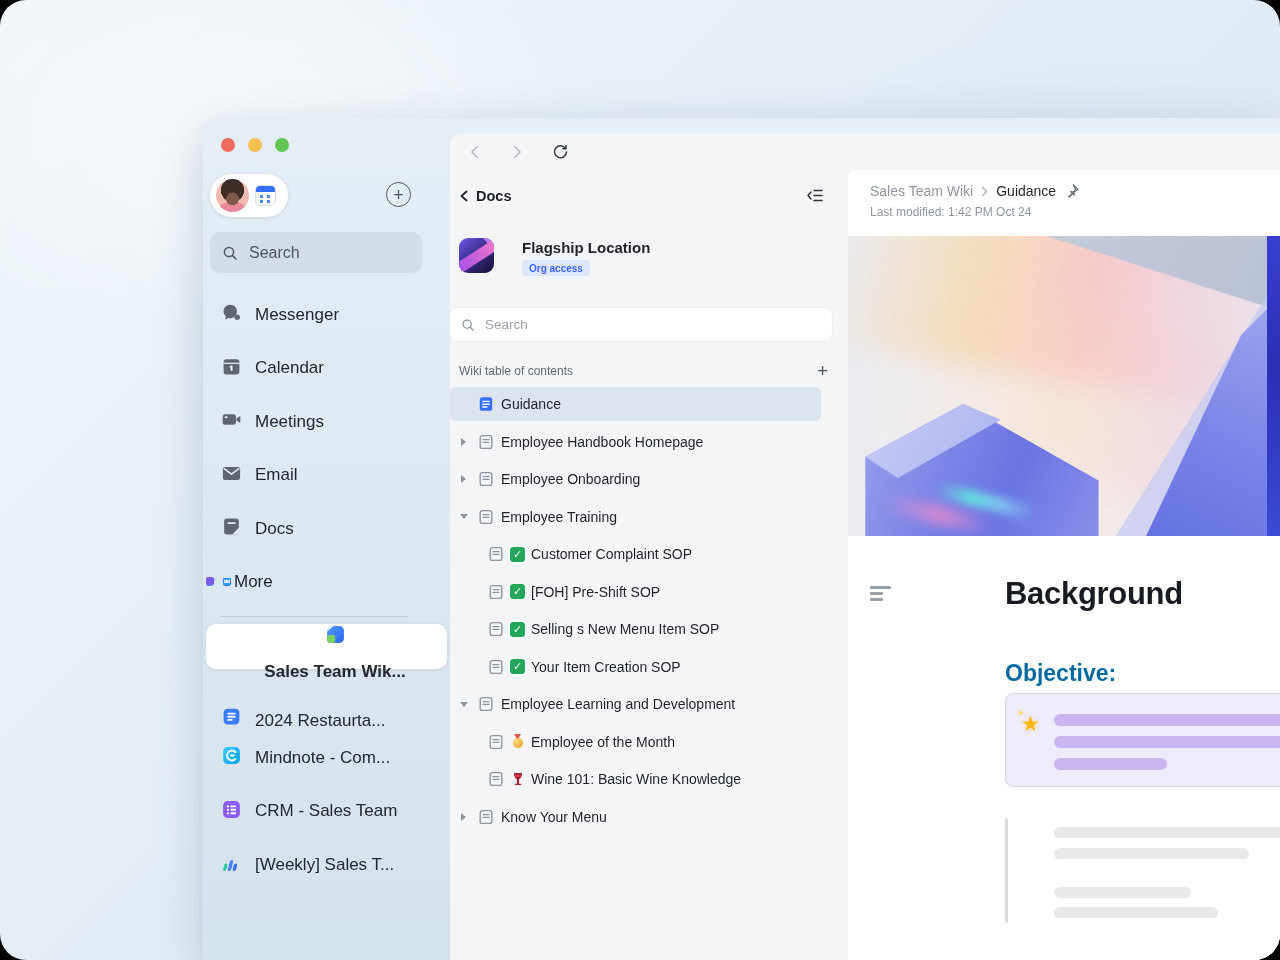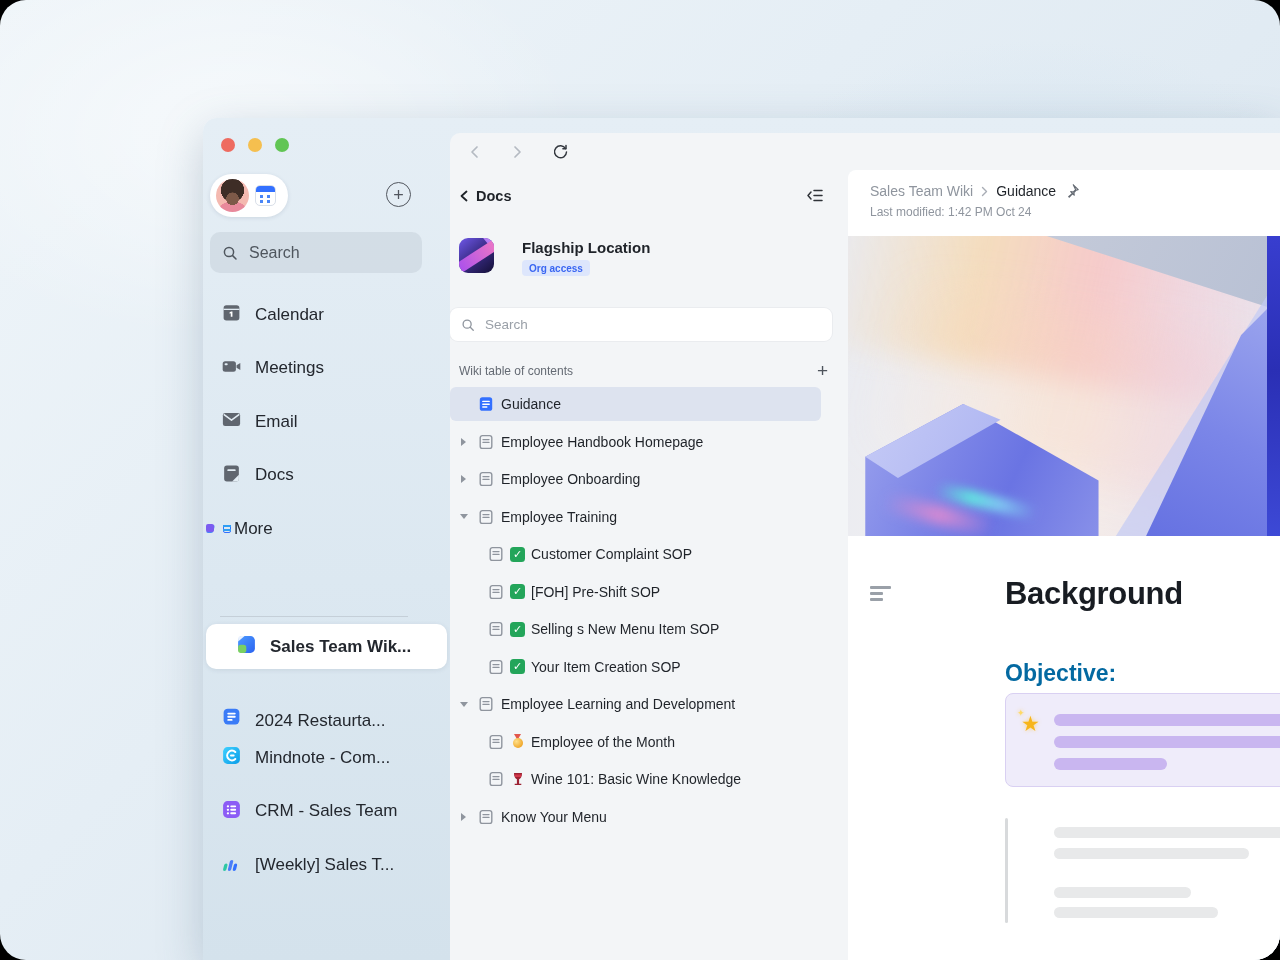--- a/index.html
+++ b/index.html
@@ -54,22 +54,22 @@
   .mb-tl{left:5px;top:5px;width:8px;height:8px;border:1.5px solid #3370ff;border-radius:2px;}
   .mb-tr{right:4px;top:5px;width:7px;height:8px;background:#4a86f7;border-radius:2px;transform:skewX(-14deg);}
   .mb-bl{left:5px;bottom:5px;width:8px;height:8px;
     background:linear-gradient(#2f9ef4,#2f9ef4) 0 1px/8px 2px no-repeat,
                linear-gradient(#2f9ef4,#2f9ef4) 0 5.5px/8px 2px no-repeat;}
   .mb-br{right:4px;bottom:5px;width:8px;height:8px;background:#7b5cf0;border-radius:2px;}
   .side-divider{position:absolute;left:17px;top:498px;width:188px;height:1px;background:#c5cfd8;}
   .pin-list{position:absolute;left:0;top:506px;width:100%;}
   .pin-item{height:53.5px;display:flex;align-items:center;padding-left:18px;gap:13px;cursor:pointer;position:relative;}
   .pin-item .lbl{font-size:17px;color:#23272e;white-space:nowrap;}
-  .pin-item.selected{background:#fff;border-radius:10px;margin:0 3px 0 3px;padding-left:30px;height:45px;
-    box-shadow:0 1px 5px rgba(40,60,90,.10);}
+  .pin-item.selected{background:#fff;border-radius:10px;margin:0 3px 0 3px;padding-left:17px;height:45px;
+    box-shadow:0 1px 5px rgba(40,60,90,.10);flex-direction:column;}
   .pin-item.selected .lbl{font-weight:700;}
   .pin-item.selected + .pin-item{margin-top:8.5px;align-items:flex-end;}
 
   
   .shell{position:absolute;left:247px;top:15px;right:0;bottom:0;background:#f3f5f7;
     border-top-left-radius:10px;overflow:hidden;}
   .toolbar{height:37px;display:flex;align-items:center;padding-left:17px;gap:26px;}
   .tbtn{display:flex;align-items:center;justify-content:center;cursor:pointer;}
   .panels{position:absolute;left:0;top:37px;right:0;bottom:0;display:flex;}
 
@@ -202,20 +202,27 @@
       <div class="side-search">
         <svg width="16" height="16" viewBox="0 0 16 16">
             <circle cx="7" cy="7" r="4.6" fill="none" stroke="#4f565e" stroke-width="1.5"></circle>
             <path d="M10.6 10.6L14 14" stroke="#4f565e" stroke-width="1.5" stroke-linecap="round"></path>
           </svg>
         <input placeholder="Search" style="">
       </div>
       <div class="nav-list" id="nav-list">
           <div class="nav-item">
             <span><svg width="21" height="21" viewBox="0 0 20 20">
+                <path d="M8.7 2.5a6.3 6.3 0 0 0-6.3 6.3c0 1.9.9 3.6 2.2 4.8l-.5 3 3.1-1.3c.5.1 1 .2 1.5.2a6.3 6.3 0 0 0 0-13z" fill="#60666f"></path>
+                <circle cx="15.4" cy="14.6" r="2.6" fill="#60666f"></circle>
+              </svg></span>
+            <span class="lbl">Messenger</span>
+          </div>
+          <div class="nav-item">
+            <span><svg width="21" height="21" viewBox="0 0 20 20">
                 <rect x="2.5" y="3" width="15" height="14.5" rx="2.6" fill="#60666f"></rect>
                 <rect x="2.5" y="6.4" width="15" height="1.2" fill="#e3edf4"></rect>
                 <path d="M10.9 9v5h-1.6v-3.3l-1.1.6v-1.5l1.5-.8z" fill="#fff"></path>
               </svg></span>
             <span class="lbl">Calendar</span>
           </div>
           <div class="nav-item">
             <span><svg width="21" height="21" viewBox="0 0 20 20">
                 <rect x="1.6" y="5" width="12.6" height="10" rx="2.4" fill="#60666f"></rect>
                 <path d="M14.8 8.8l3.6-2.2v6.8l-3.6-2.2z" fill="#60666f"></path>

